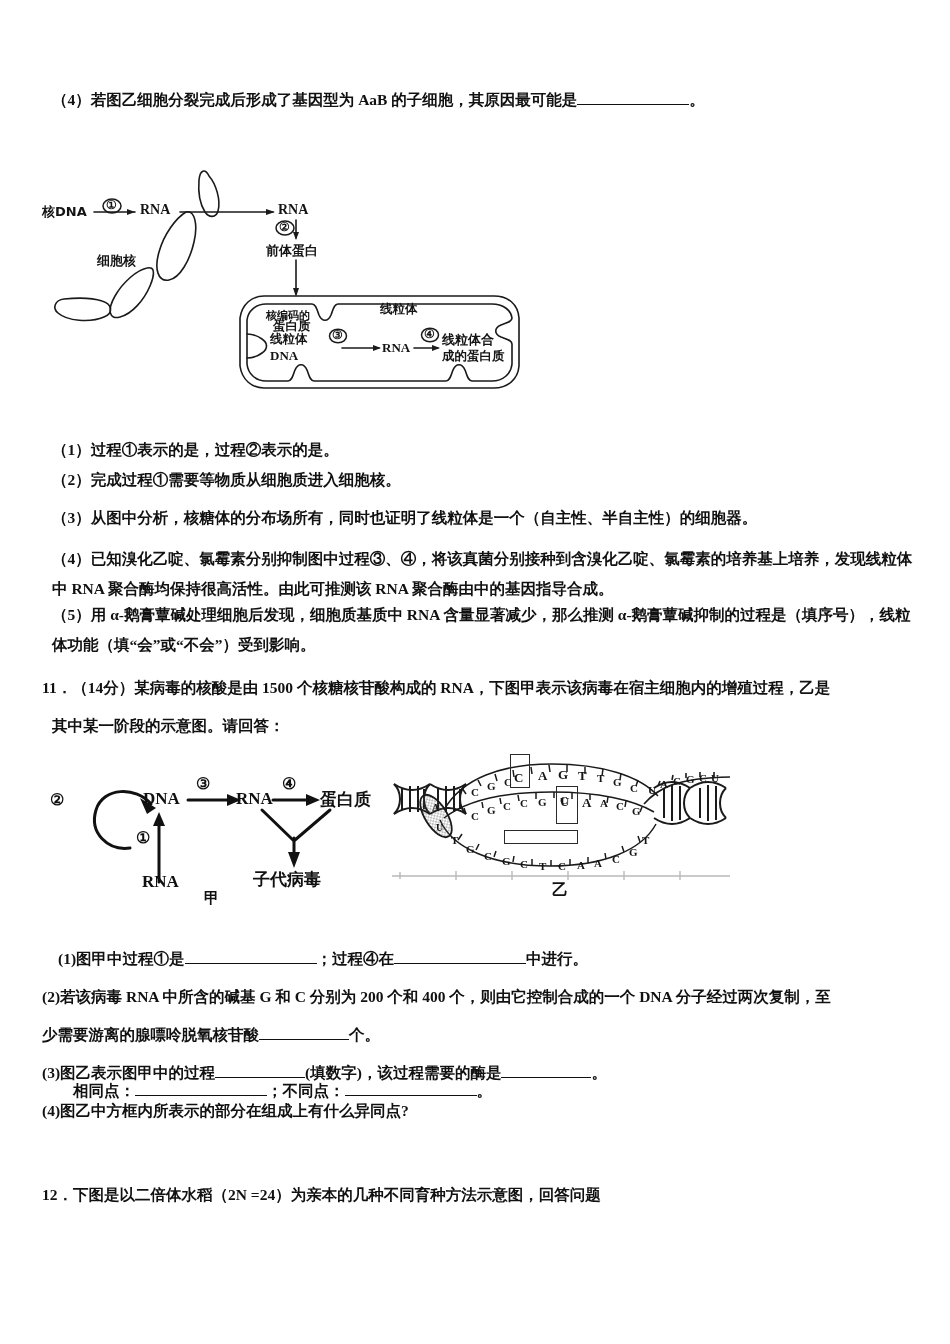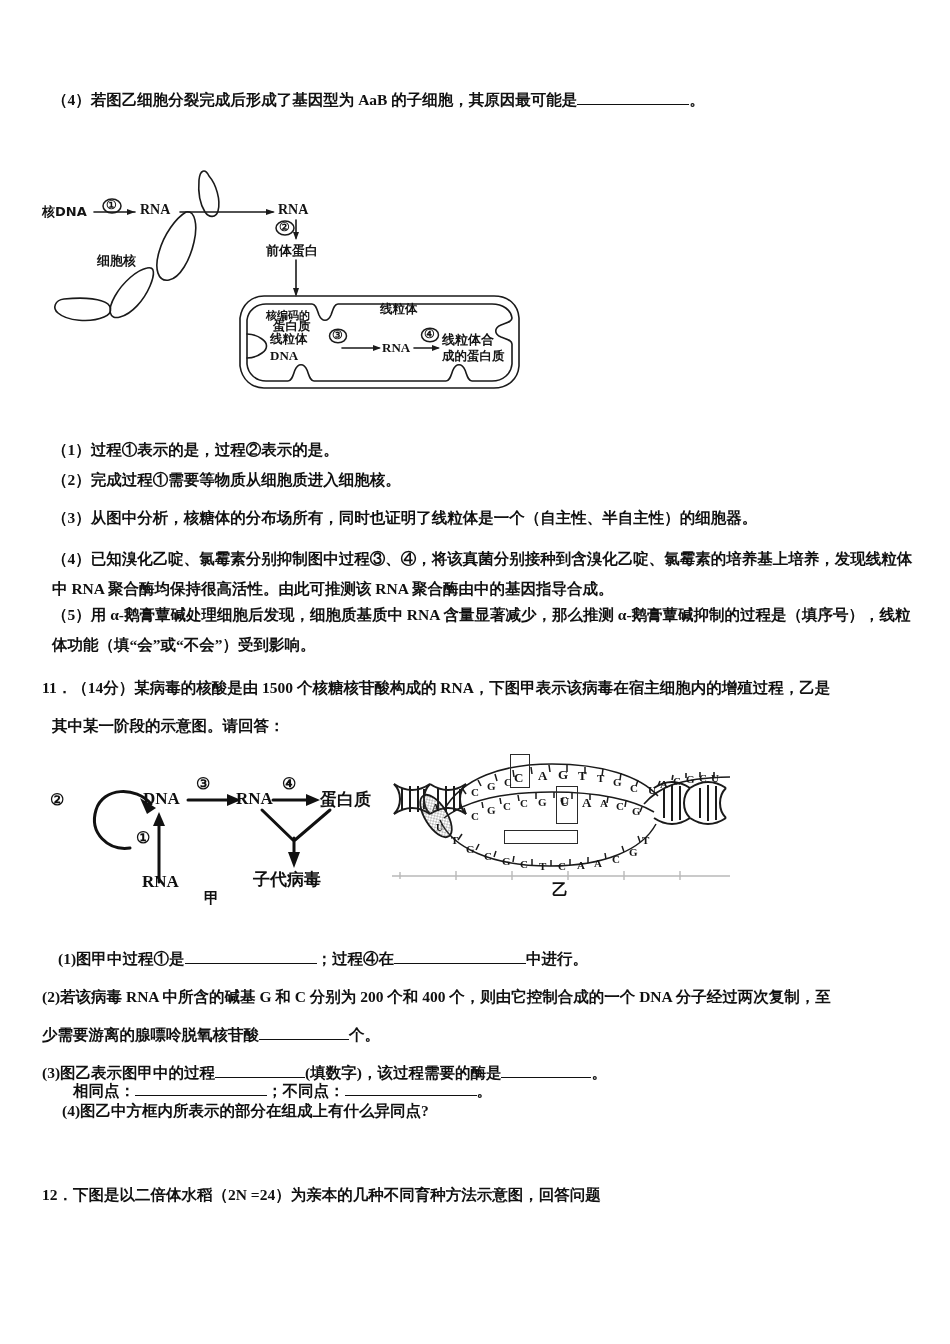--- a/index.html
+++ b/index.html
@@ -391,21 +391,21 @@
     <span>(2)</span><span>若该病毒 RNA 中所含的碱基 G 和 C 分别为 200 个和 400 个，则由它控制合成的一个 DNA 分子经过两次复制，至</span>
   </div>
   <div class="ptext" style="left:42px; top:1023px;">
     <span>少需要游离的腺嘌呤脱氧核苷酸</span><span class="blank b90"></span><span>个。</span>
   </div>
 
   <div class="ptext" style="left:42px; top:1061px;">
     <span>(3)</span><span>图乙表示图甲中的过程</span><span class="blank b90"></span><span>(填数字)，该过程需要的酶是</span><span class="blank b90"></span><span>。</span>
   </div>
 
-  <div class="ptext" style="left:42px; top:1099px;margin-left:20px;">
+  <div class="ptext" style="left:42px; top:1099px;">
     <span>(4)</span><span>图乙中方框内所表示的部分在组成上有什么异同点?</span>
   </div>
 
   <div class="ptext" style="left:42px; top:1079px;margin-left:31px;">
     <span>相同点：</span><span class="blank b130"></span><span>；不同点：</span><span class="blank b130"></span><span>。</span>
   </div>
 
   <div class="ptext" style="left:42px; top:1183px;">
     <span>12．</span><span>下图是以二倍体水稻（2N =24）为亲本的几种不同育种方法示意图，回答问题</span>
   </div>

